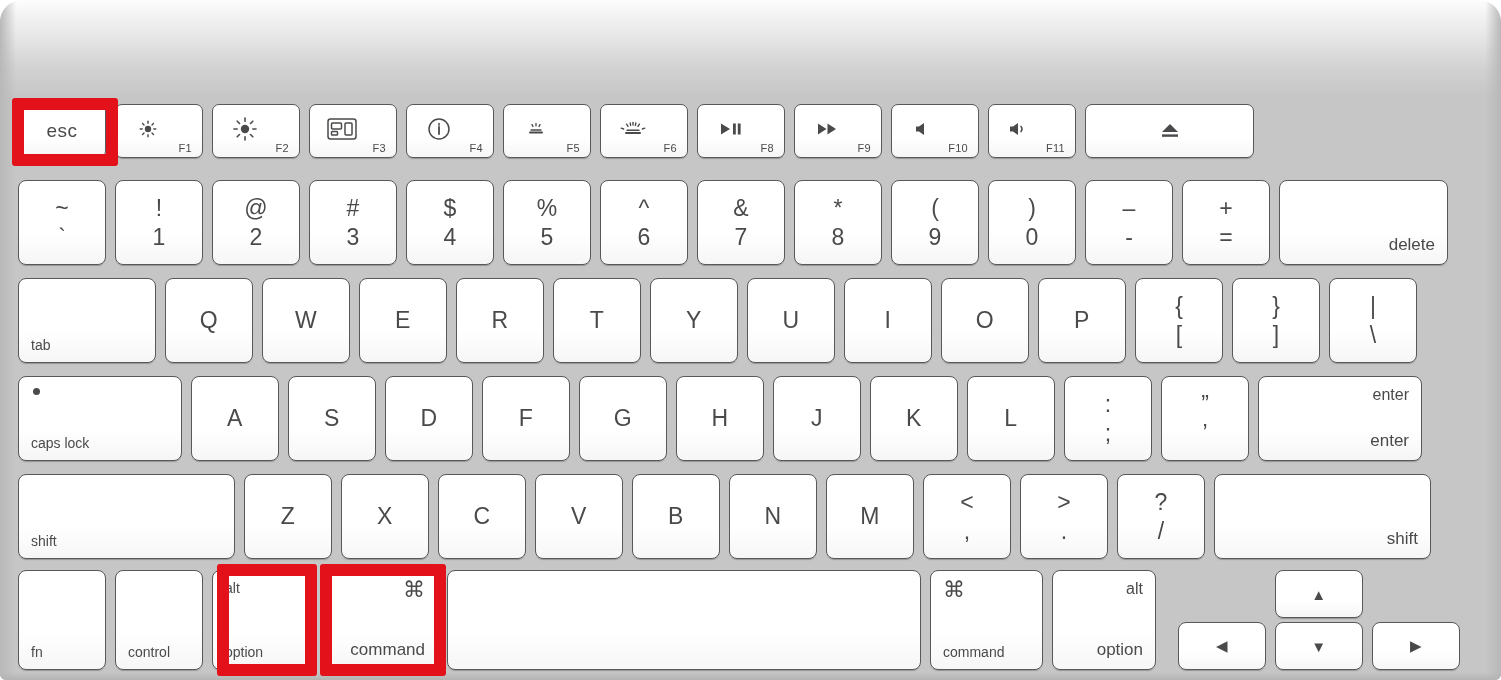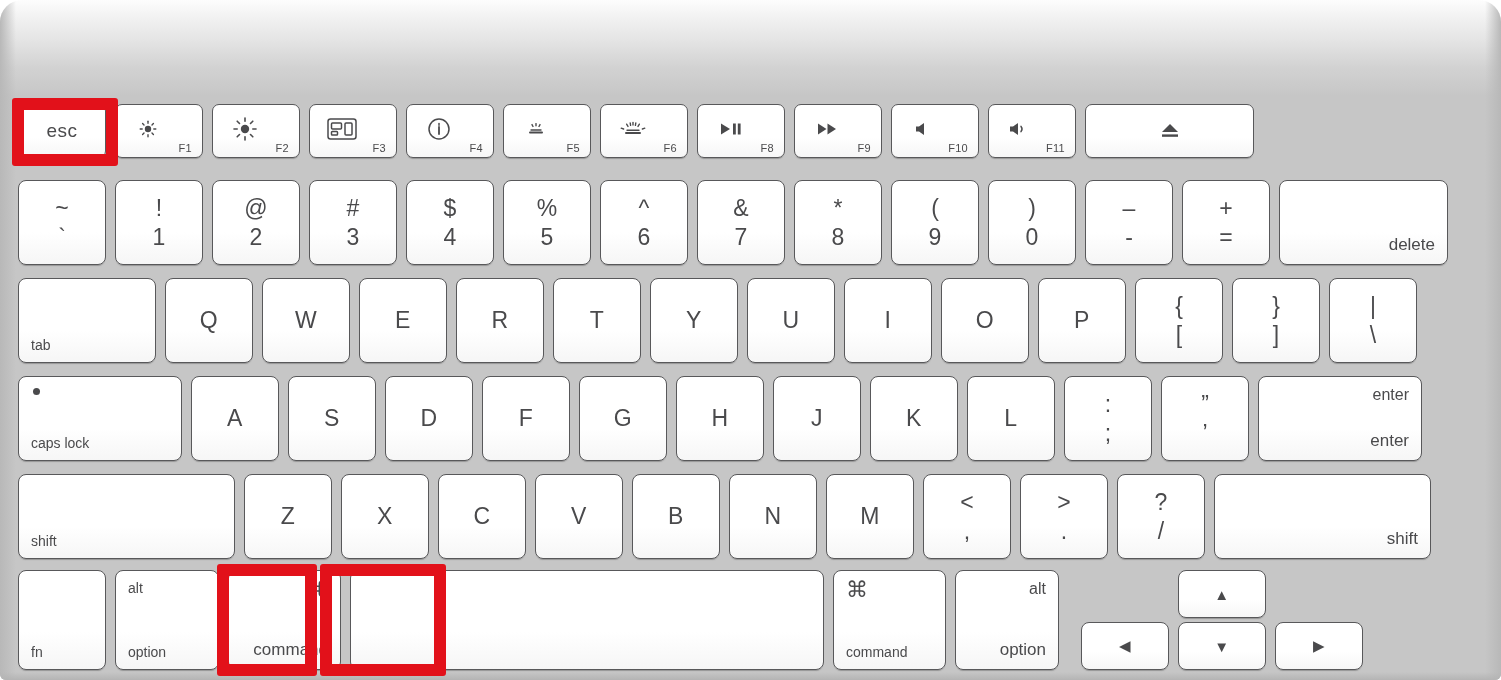--- a/index.html
+++ b/index.html
@@ -521,20 +521,23 @@
     </div>
     <div class="key w-shiftR">
       <span class="lg-br">shift</span>
     </div>
   </div>
 
   <div class="row" id="row-bottom">
     <div class="key w-fn">
       <span class="lg-bl">fn</span>
     </div>
+    <div class="key w-control">
+      <span class="lg-bl">control</span>
+    </div>
     <div class="key">
       <span class="lg-tl">alt</span>
       <span class="lg-bl">option</span>
     </div>
     <div class="key" style="width:113px !important;">
       <span class="lg-tr-big">⌘</span>
       <span class="lg-br">command</span>
     </div>
     <div class="key w-space">
       <span class="lg-center"></span>

